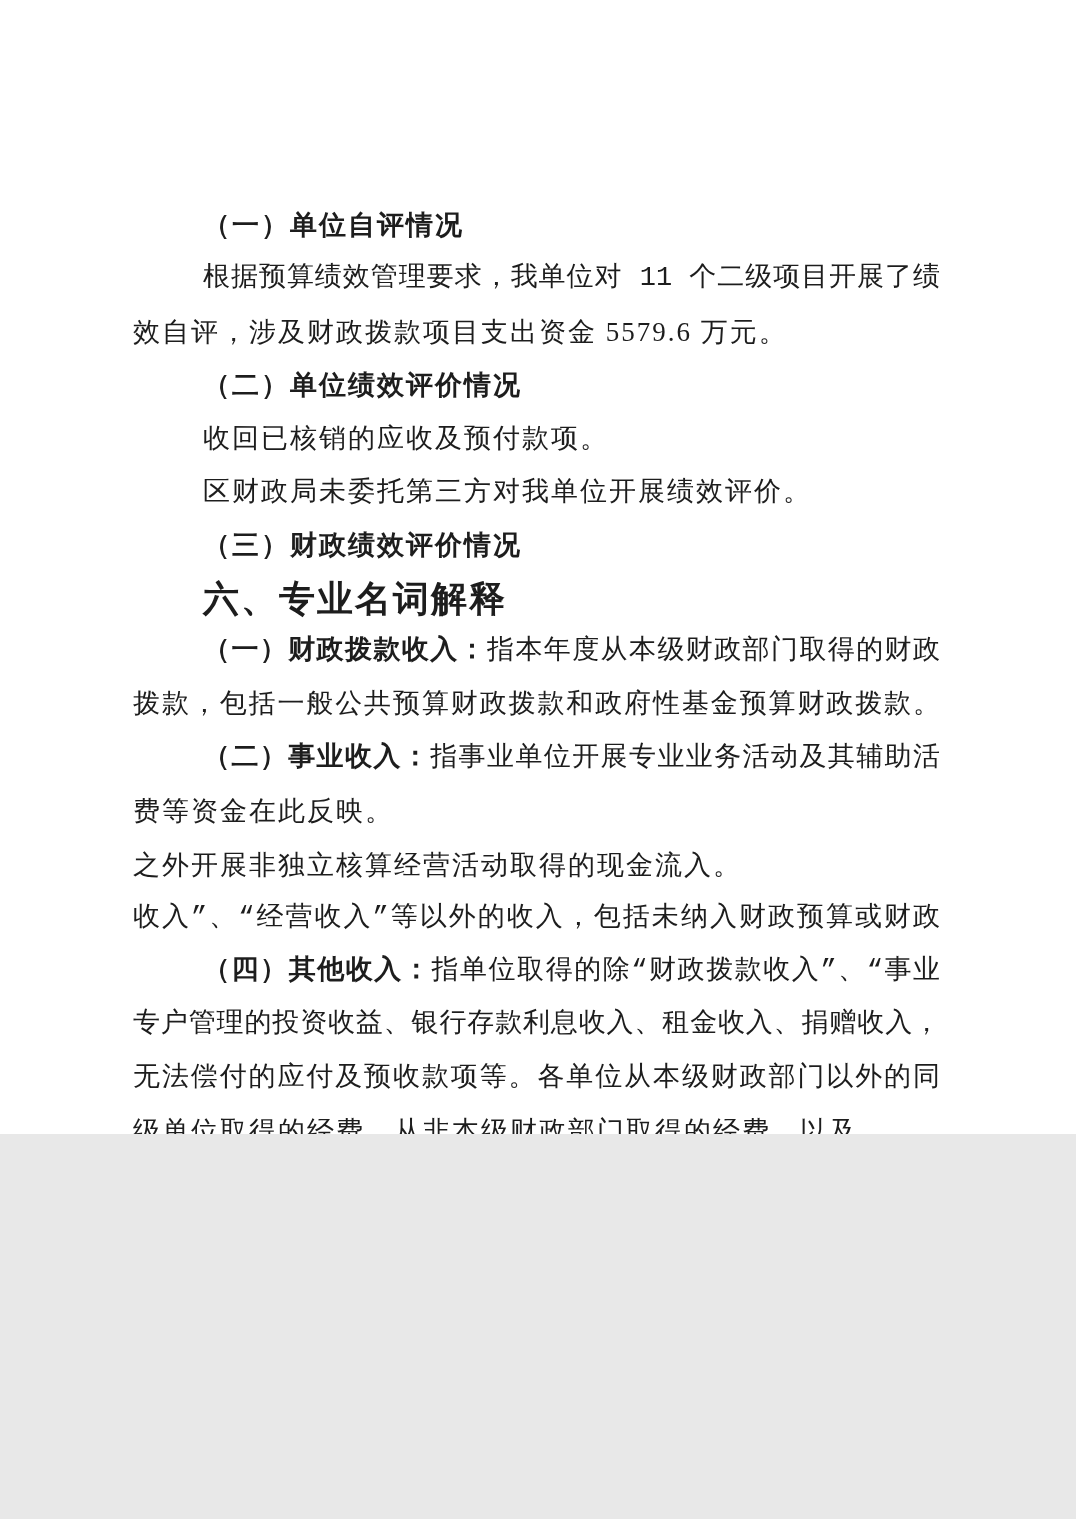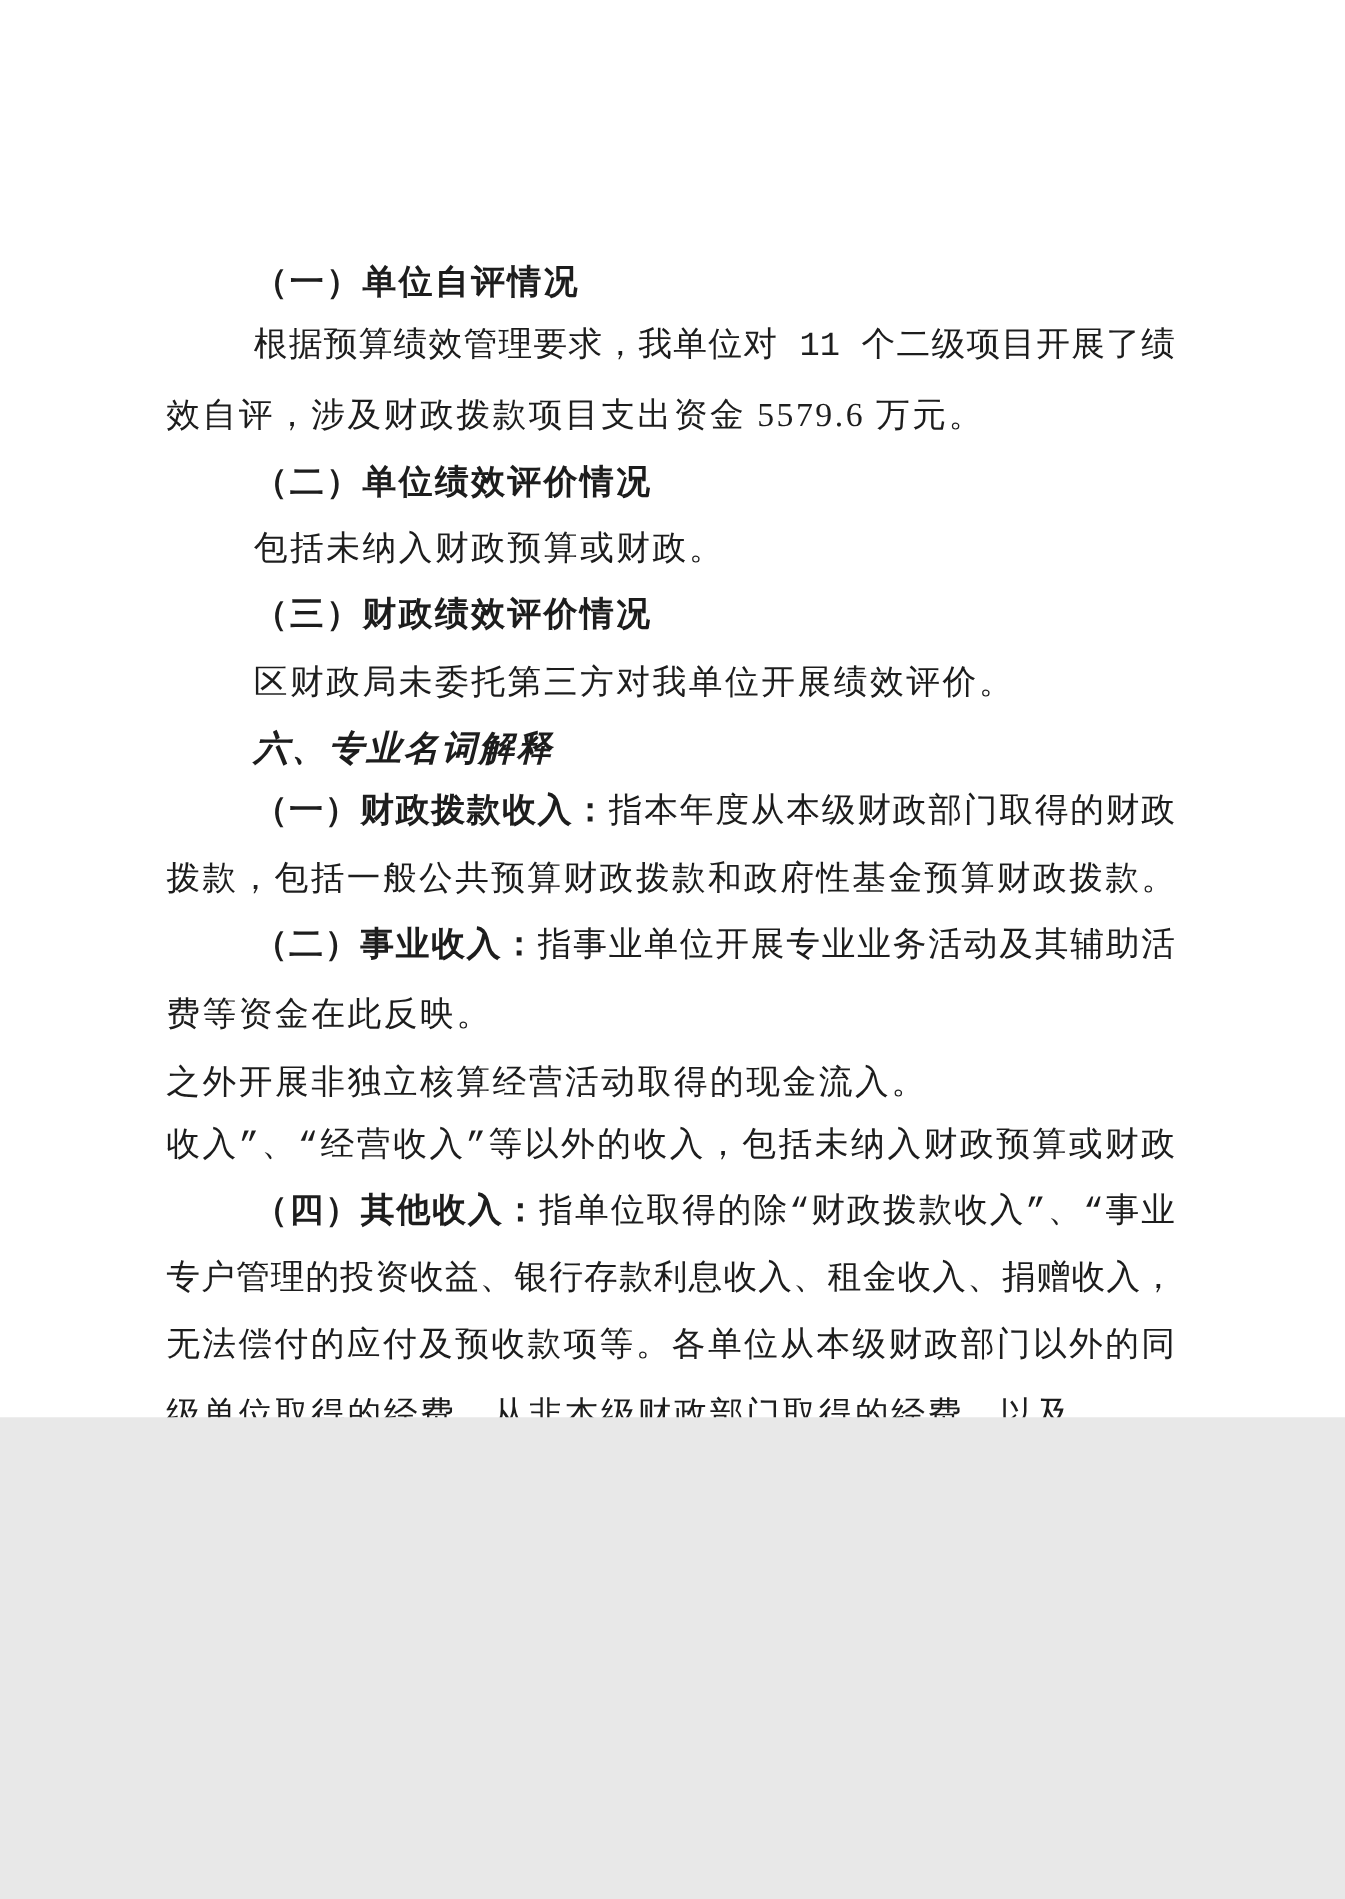--- a/index.html
+++ b/index.html
@@ -36,22 +36,21 @@
     text-align: justify;
     text-align-last: justify;
     text-justify: inter-character;
     font-family: Liberation Mono, monospace;
   }
   .line.indent {
     text-indent: 70px;
   }
   .line.hei {
     font-family: "Liberation Sans", "DejaVu Sans", sans-serif;
-    font-size: 28px;
-    font-style: italic;
+    font-size: 36px;
   }
   .seg.b {
     font-weight: 700;
   }
   .page-footer {
     position: absolute;
     top: 1408px;
     right: 131px;
     font-size: 26px;
     line-height: 30px;
@@ -62,23 +61,23 @@
 </style>
 </head>
 <body>
 
 <div class="page">
   <div class="doc-body" id="doc-body">
       <div class="line indent"><span class="seg b">（一）单位自评情况</span></div>
       <div class="line indent fill"><span class="seg">根据预算绩效管理要求，我单位对 11 个二级项目开展了绩</span></div>
       <div class="line"><span class="seg">效自评，涉及财政拨款项目支出资金 5579.6 万元。</span></div>
       <div class="line indent"><span class="seg b">（二）单位绩效评价情况</span></div>
-      <div class="line indent"><span class="seg">包括未纳入财政预算或财政。</span></div>
+      <div class="line indent"><span class="seg">收回已核销的应收及预付款项。</span></div>
+      <div class="line indent"><span class="seg">区财政局未委托第三方对我单位开展绩效评价。</span></div>
       <div class="line indent"><span class="seg b">（三）财政绩效评价情况</span></div>
-      <div class="line indent"><span class="seg">区财政局未委托第三方对我单位开展绩效评价。</span></div>
       <div class="line hei indent"><span class="seg b">六、专业名词解释</span></div>
       <div class="line indent fill"><span class="seg b">（一）财政拨款收入：</span><span class="seg">指本年度从本级财政部门取得的财政</span></div>
       <div class="line fill"><span class="seg">拨款，包括一般公共预算财政拨款和政府性基金预算财政拨款。</span></div>
       <div class="line indent fill"><span class="seg b">（二）事业收入：</span><span class="seg">指事业单位开展专业业务活动及其辅助活</span></div>
       <div class="line"><span class="seg">费等资金在此反映。</span></div>
       <div class="line"><span class="seg">之外开展非独立核算经营活动取得的现金流入。</span></div>
       <div class="line fill"><span class="seg">收入”、“经营收入”等以外的收入，包括未纳入财政预算或财政</span></div>
       <div class="line indent fill"><span class="seg b">（四）其他收入：</span><span class="seg">指单位取得的除“财政拨款收入”、“事业</span></div>
       <div class="line fill"><span class="seg">专户管理的投资收益、银行存款利息收入、租金收入、捐赠收入，</span></div>
       <div class="line fill"><span class="seg">无法偿付的应付及预收款项等。各单位从本级财政部门以外的同</span></div>

